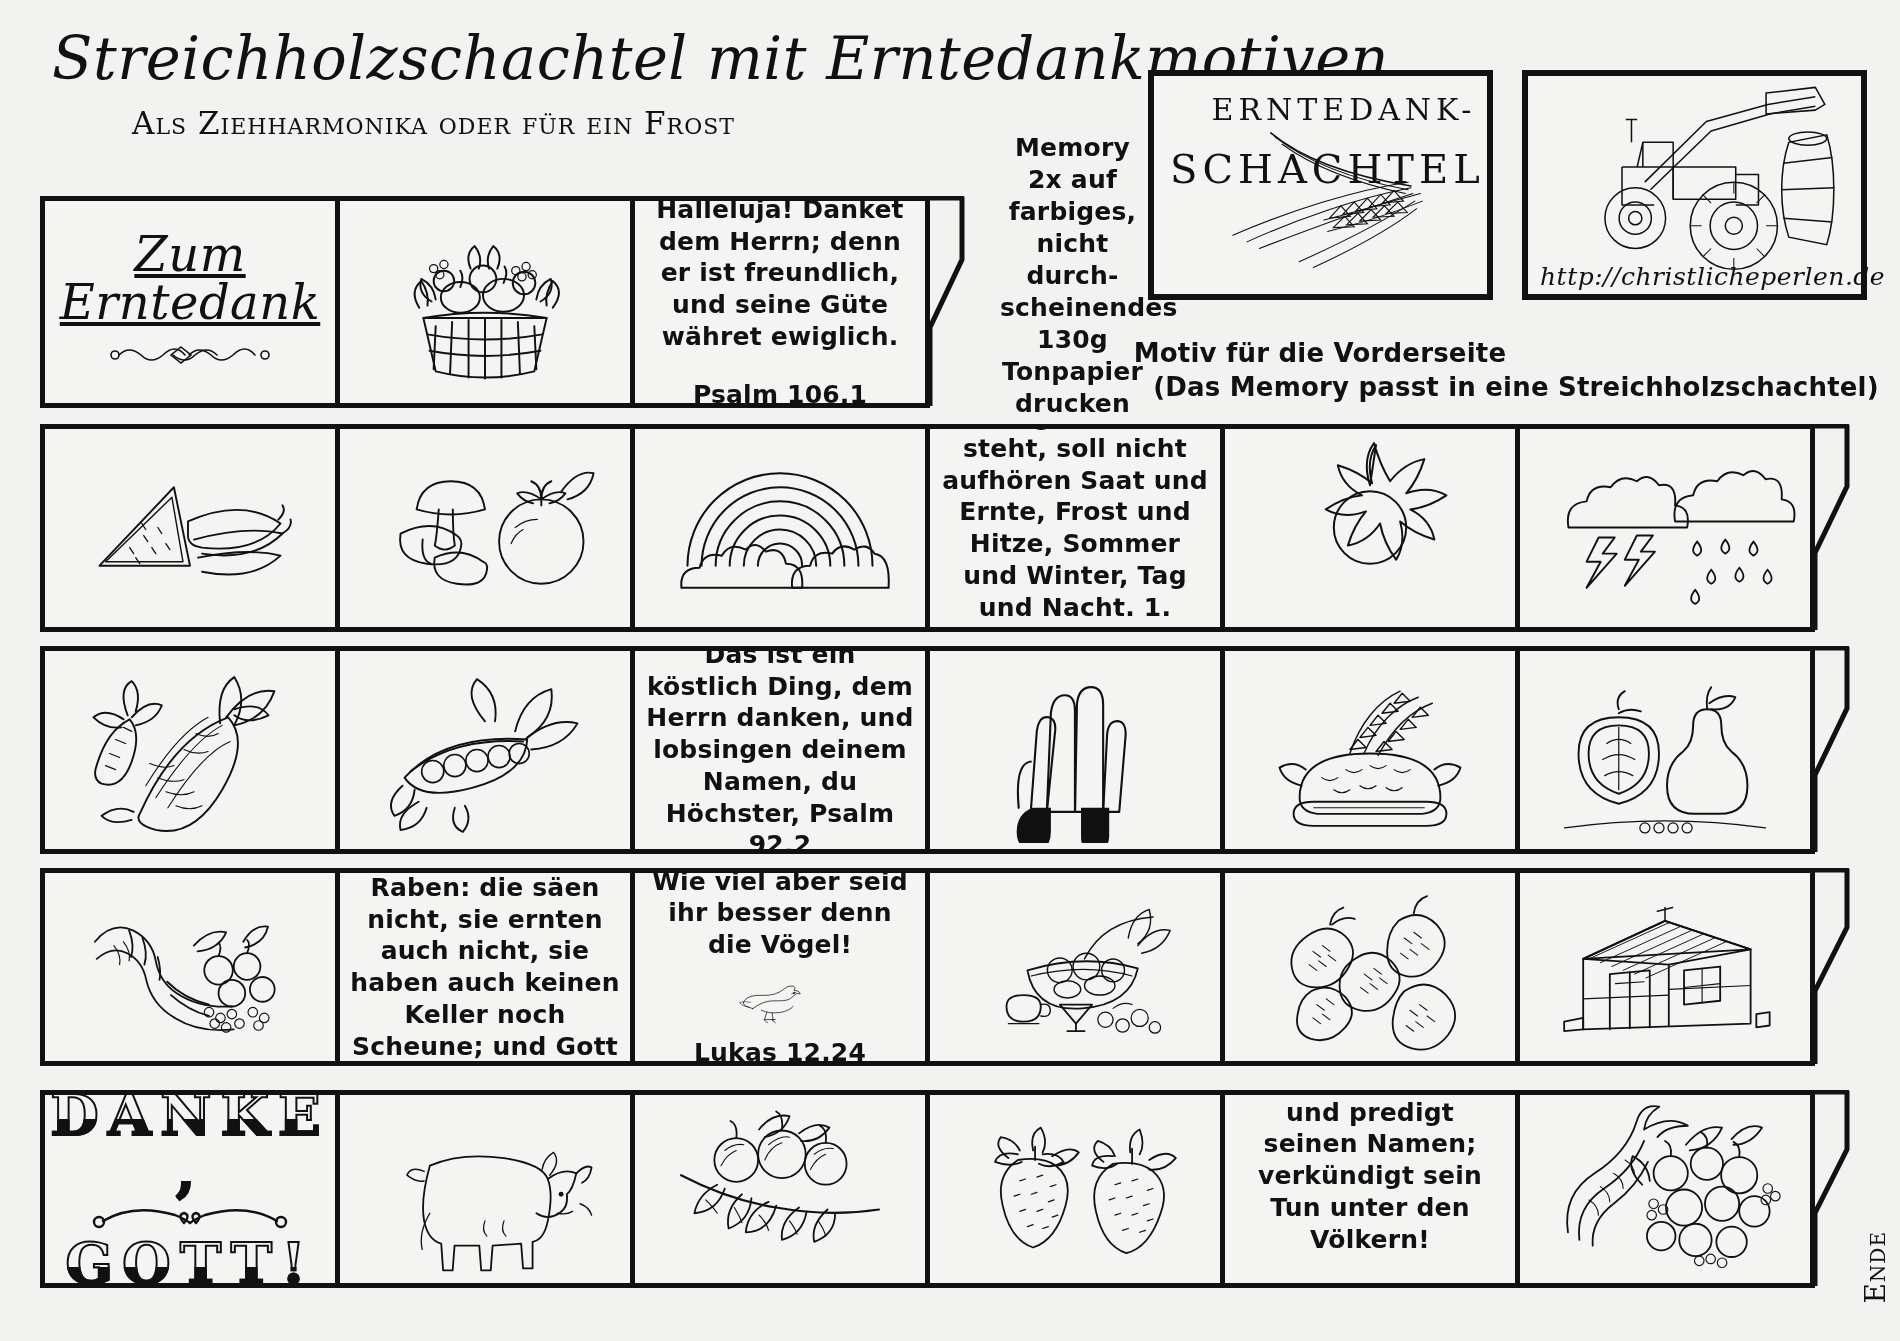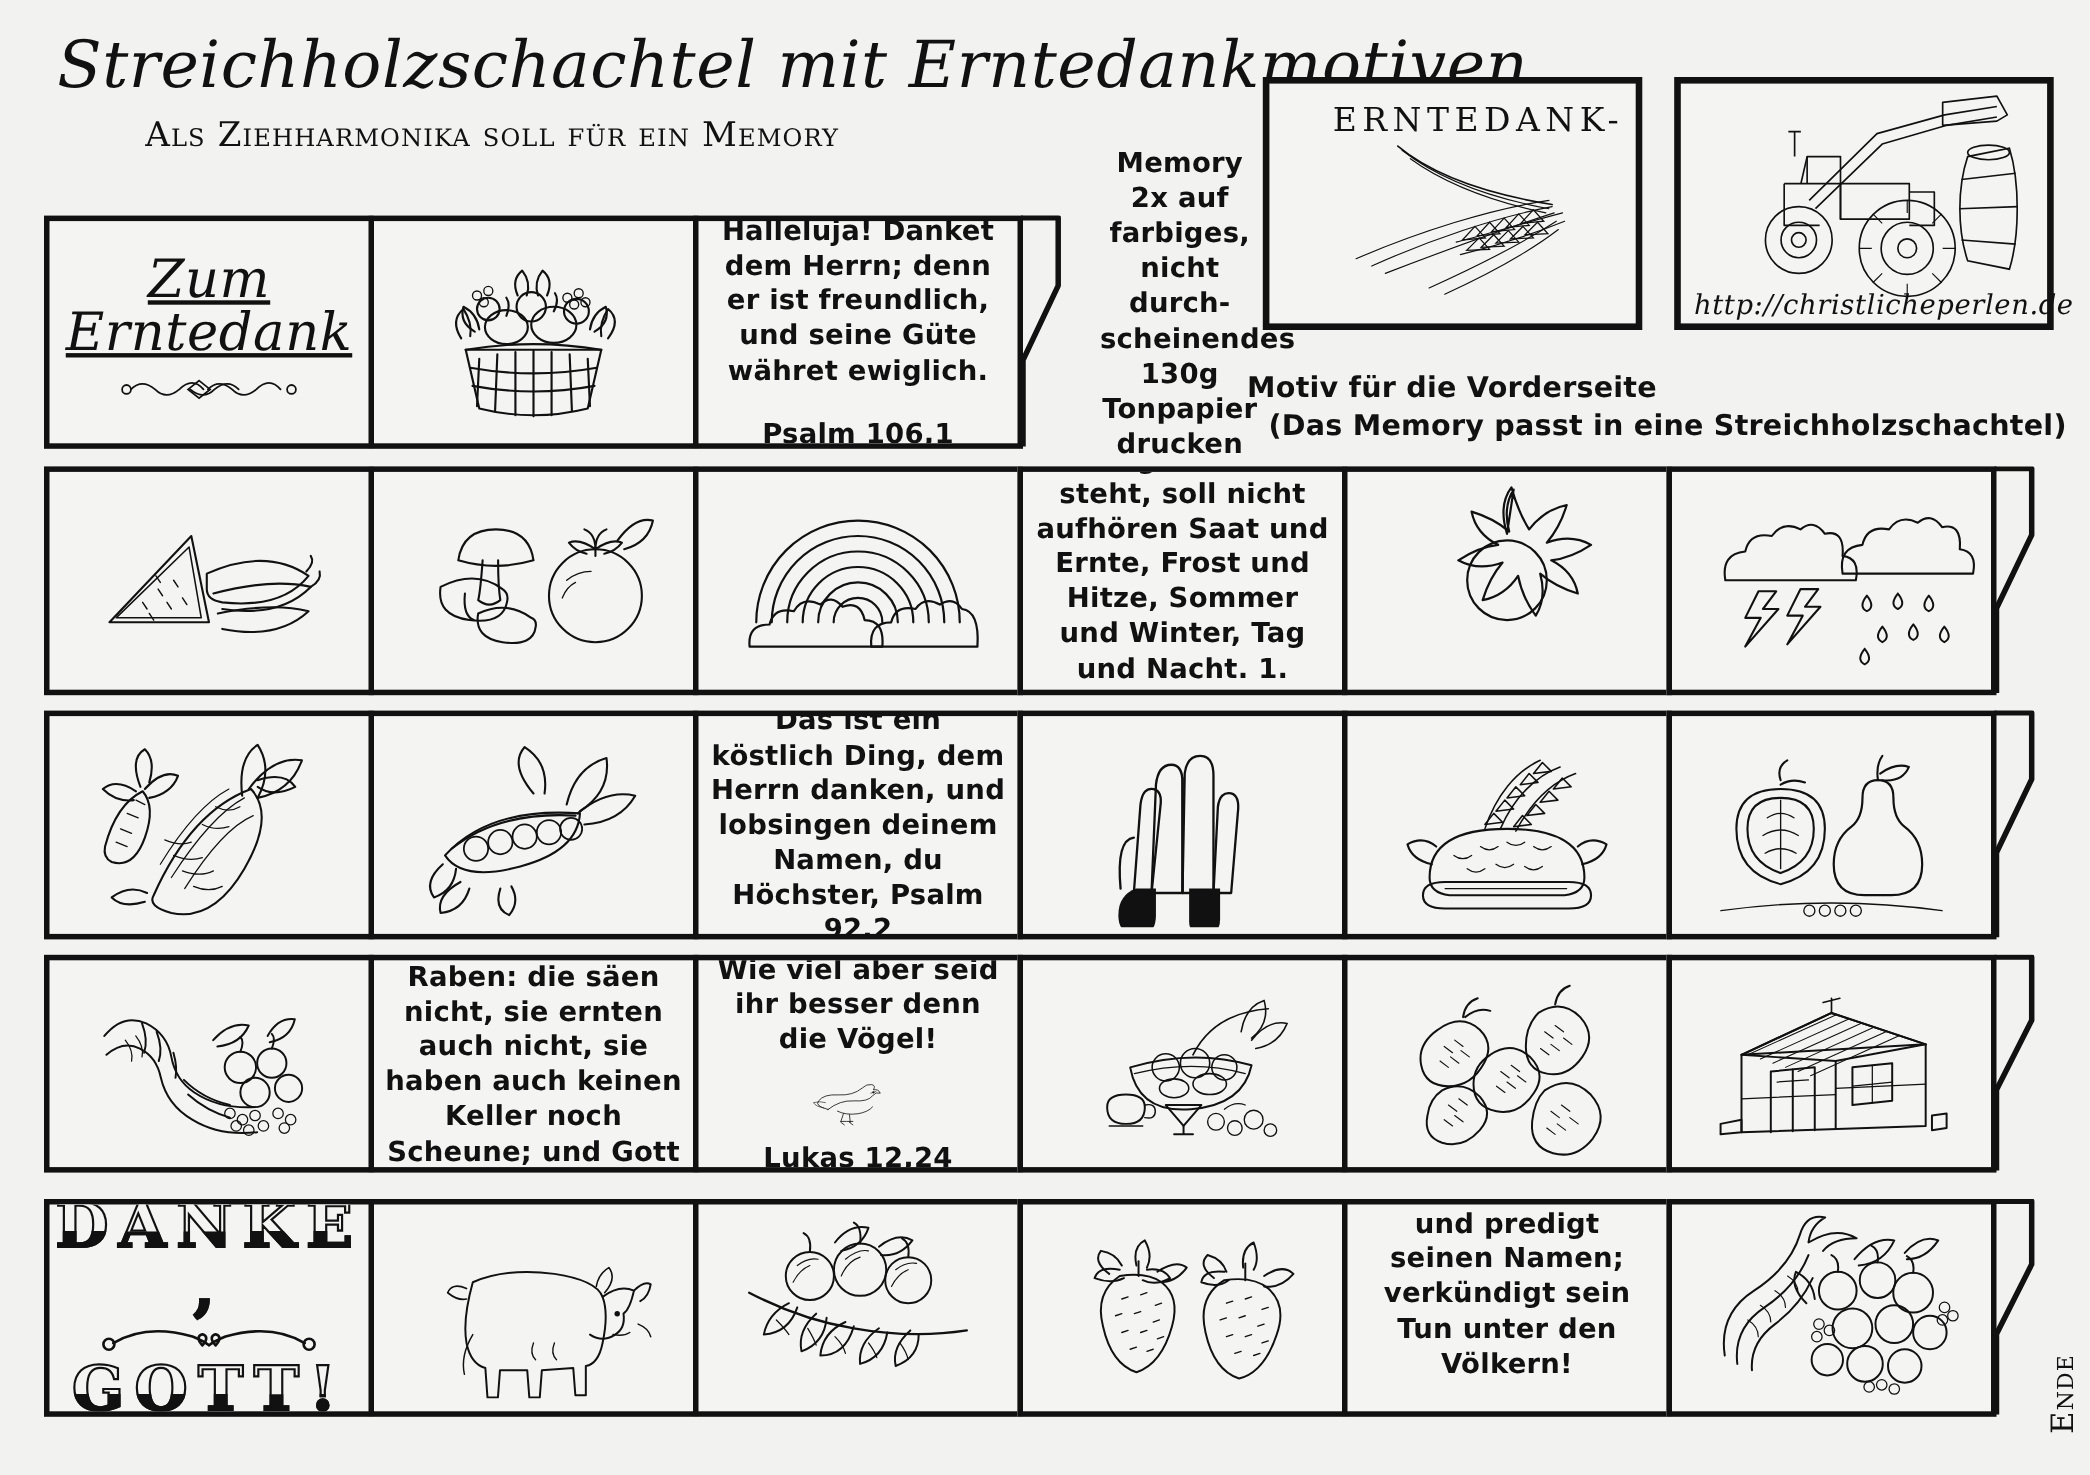--- a/index.html
+++ b/index.html
@@ -116,21 +116,21 @@
   }
   .dg-swash{display:block;margin:2px auto 4px auto;}
   .cell .art svg{width:100%;height:100%;}
   .row .cell:first-child{z-index:2;}
 </style></head>
 <body>
 
 <div class="page">
 
   <div id="title" class="script">Streichholzschachtel mit Erntedankmotiven</div>
-  <div id="subtitle" class="smallcaps">Als Ziehharmonika soll für ein Memory</div>
+  <div id="subtitle" class="smallcaps">Als Ziehharmonika oder für ein Frost</div>
 
   <div id="memory-note" class="hand">Memory 2x auf farbiges, nicht durch-scheinendes 130g Tonpapier drucken</div>
 
   <div class="motif-box" id="motif-front">
     <svg class="art" viewBox="0 0 345 230">
       <g fill="none" stroke="#111" stroke-width="1.1" stroke-linecap="round">
         <path d="M95 175 C150 150 215 128 268 118"></path>
         <path d="M80 168 C140 142 210 120 265 112"></path>
         <path d="M108 182 C160 162 220 140 270 124"></path>
         <path d="M120 60 C150 85 200 105 268 116" stroke-width="1.6"></path>
@@ -149,20 +149,21 @@
           <path d="M214 153 l12 -12 l10 11 z"></path>
           <path d="M228 149 l12 -12 l10 11 z"></path>
           <path d="M242 145 l12 -12 l10 11 z"></path>
         </g>
         <path d="M176 152 C200 146 240 134 278 124"></path>
         <path d="M180 164 C205 158 245 146 280 132"></path>
       </g>
     </svg>
   </div>
   <div id="ernte-word1">ERNTEDANK-</div>
+  <div id="ernte-word2">SCHACHTEL</div>
   <div class="motif-caption hand" id="cap-front">Motiv für die Vorderseite</div>
 
   <div class="motif-box" id="motif-back">
     <svg class="art" viewBox="0 0 345 230">
       <g fill="none" stroke="#111" stroke-width="1.6" stroke-linejoin="round">
 
         <path d="M120 112 L185 48 L250 30 L300 22"></path>
         <path d="M126 120 L190 58 L252 40 L300 32"></path>
         <path d="M248 18 L300 12 L310 30 L300 36 L248 40 Z"></path>
 

